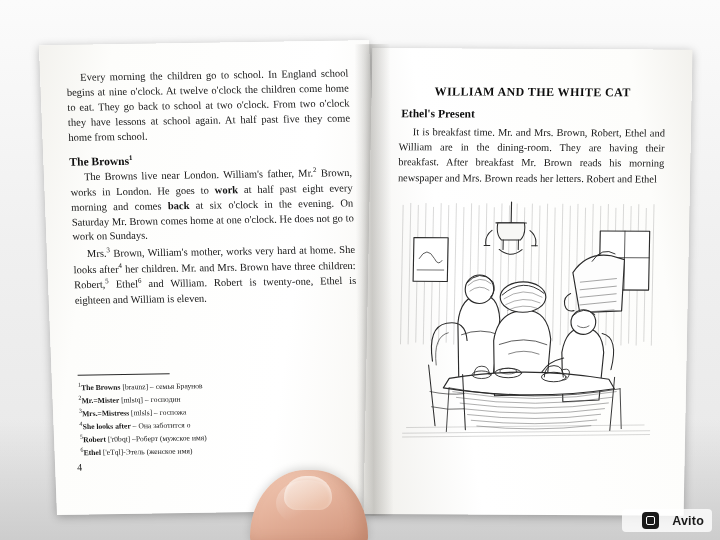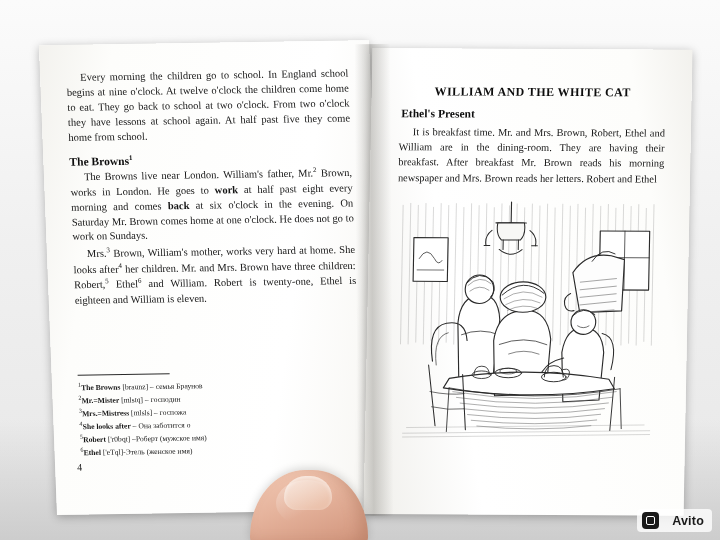--- a/index.html
+++ b/index.html
@@ -189,21 +189,21 @@
   }
 
   
   .watermark {
     position: absolute;
     right: 8px;
     bottom: 8px;
     display: flex;
     align-items: center;
     gap: 13px;
-    padding: 3px 8px 3px 5px;
+    padding: 3px 8px 3px 20px;
     background: rgba(255,255,255,.78);
     border-radius: 4px;
     z-index: 30;
   }
   .wm-logo {
     width: 17px; height: 17px;
     border-radius: 4px;
     background: #1a1a1a;
     position: relative;
   }

